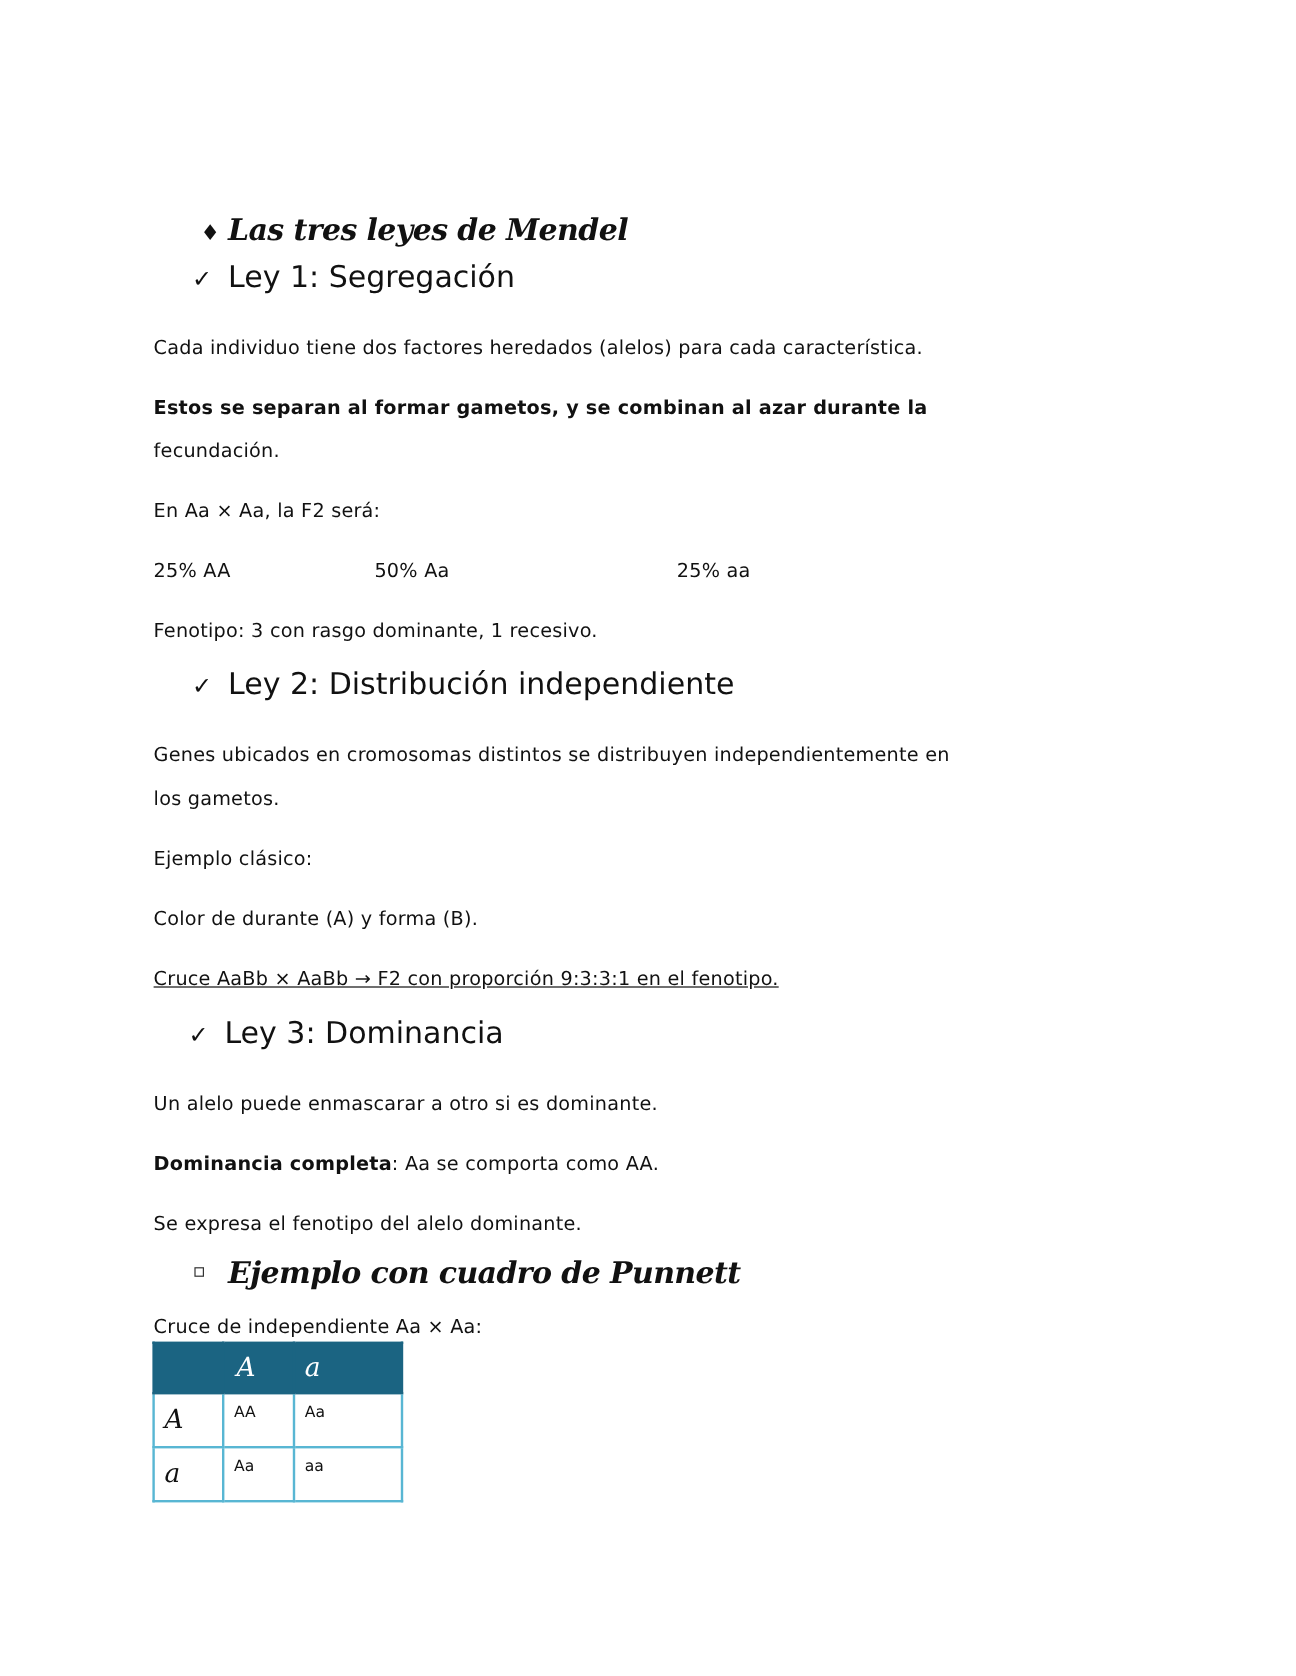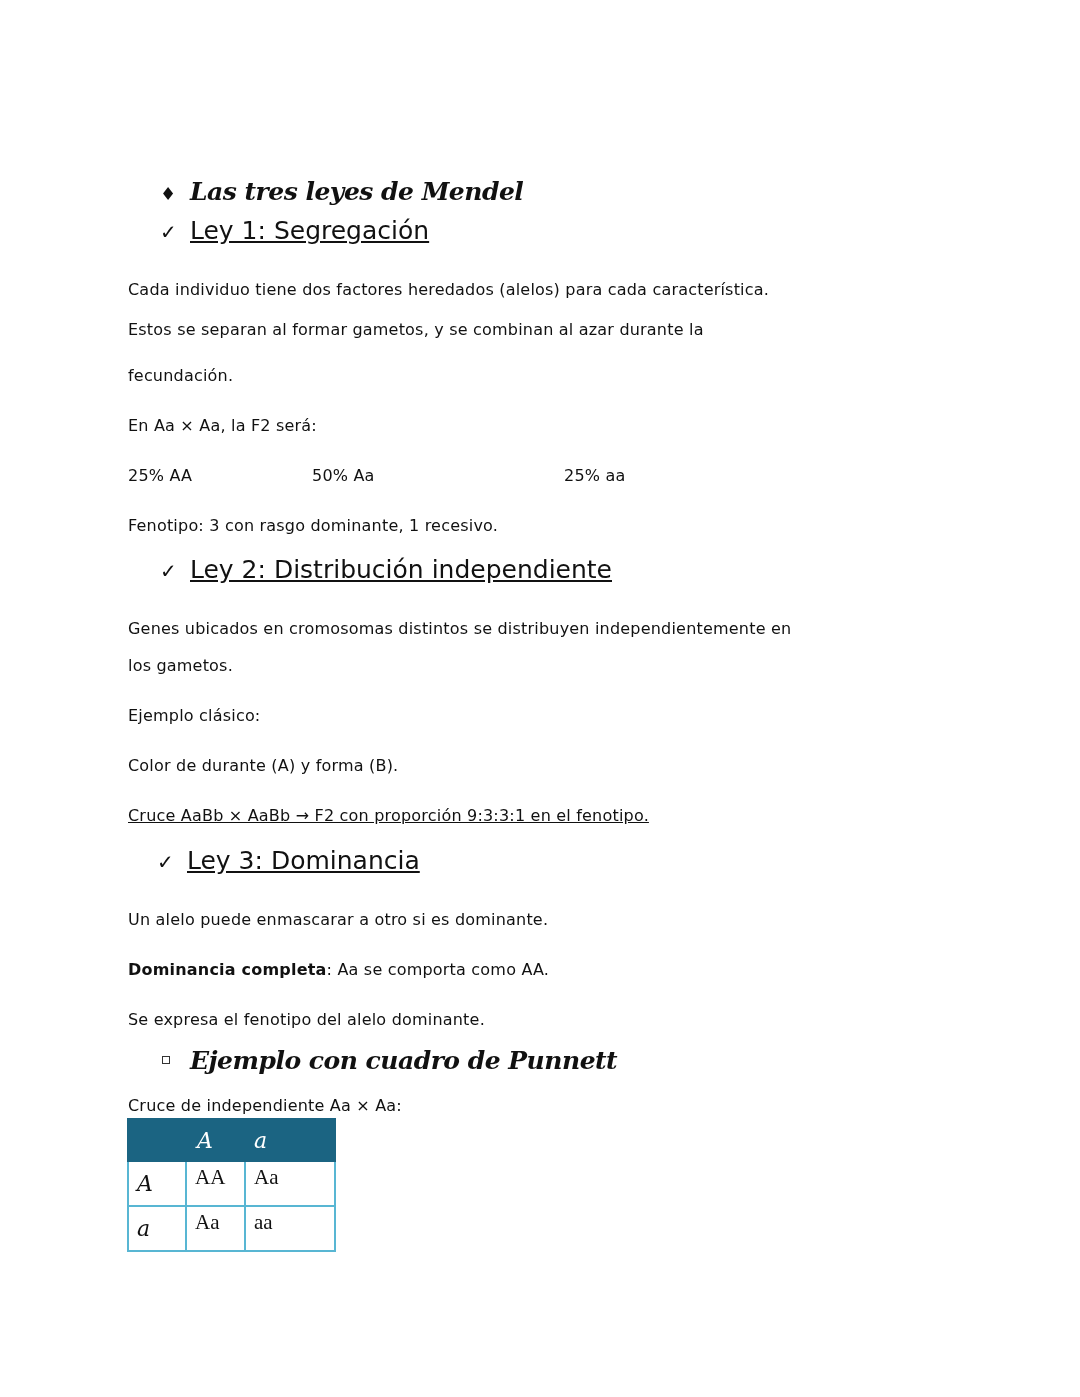--- a/index.html
+++ b/index.html
@@ -24,26 +24,26 @@
       left: 128px;
       margin-top: 11px;
     }
     .title-line {
       font-family: "DejaVu Serif", serif;
       font-style: italic;
       font-weight: bold;
       font-size: 25px;
       letter-spacing: -0.5px;
       color: #111;
+      text-align: center;
     }
     .law-heading {
       font-family: "DejaVu Sans", sans-serif;
       font-size: 25px;
       color: #111;
-      text-decoration: underline;
     }
     .bullet {
       display: inline-block;
       width: 30px;
       color: #111;
     }
     .diamond { font-size: 18px; }
     .check { font-size: 20px; }
     .small-square {
       display: inline-block;
@@ -62,22 +62,21 @@
       position: absolute;
       left: 127px;
       top: 1118px;
       border-collapse: collapse;
       font-family: "DejaVu Sans", sans-serif;
     }
     .punnett td {
       border: 2px solid #58b6d3;
       padding: 0;
       vertical-align: middle;
-      font-size: 21px;
-      font-family: Liberation Serif, serif;
+      font-size: 13px;
     }
     .punnett tr.head td {
       background: #1b6482;
       color: #ffffff;
       border-color: #1b6482;
       height: 40px;
       font-family: "DejaVu Serif", serif;
       font-style: italic;
       font-size: 22px;
     }
@@ -96,21 +95,21 @@
 <body>
 
 <div class="abs title-line" style="left:160px; top:177px;">
   <span class="bullet diamond">♦</span><span>Las tres leyes de Mendel</span>
 </div>
 
 <div class="abs law-heading" style="left:160px; top:216px;">
   <span class="bullet check">✓</span><span>Ley 1: Segregación</span>
 </div>
 <div class="abs body-text" style="top:269px;">Cada individuo tiene dos factores heredados (alelos) para cada característica.</div>
-<div class="abs body-text" style="top:309px;">Estos se separan al formar gametos, y se combinan al azar durante la</div>
+<div class="abs body-text" style="top:319px;font-weight:bold;">Estos se separan al formar gametos, y se combinan al azar durante la</div>
 <div class="abs body-text" style="top:355px;">fecundación.</div>
 <div class="abs body-text" style="top:405px;">En Aa × Aa, la F2 será:</div>
 <div class="abs body-text" style="top:455px; left:128px;">25% AA</div>
 <div class="abs body-text" style="top:455px; left:312px;">50% Aa</div>
 <div class="abs body-text" style="top:455px; left:564px;">25% aa</div>
 <div class="abs body-text" style="top:505px;">Fenotipo: 3 con rasgo dominante, 1 recesivo.</div>
 
 <div class="abs law-heading" style="left:160px; top:555px;">
   <span class="bullet check">✓</span><span>Ley 2: Distribución independiente</span>
 </div>

